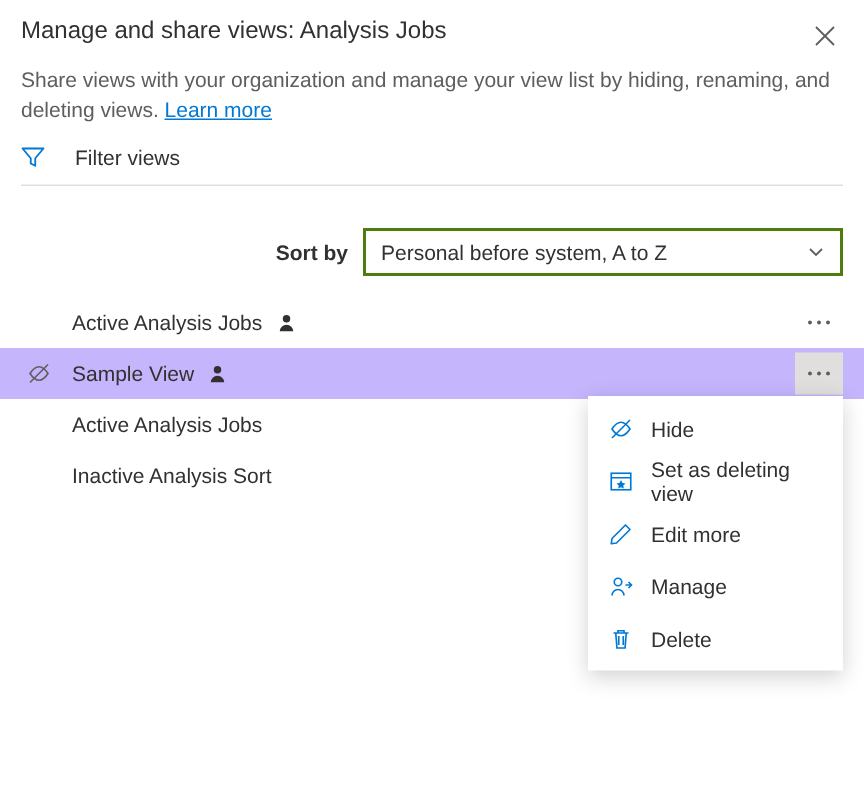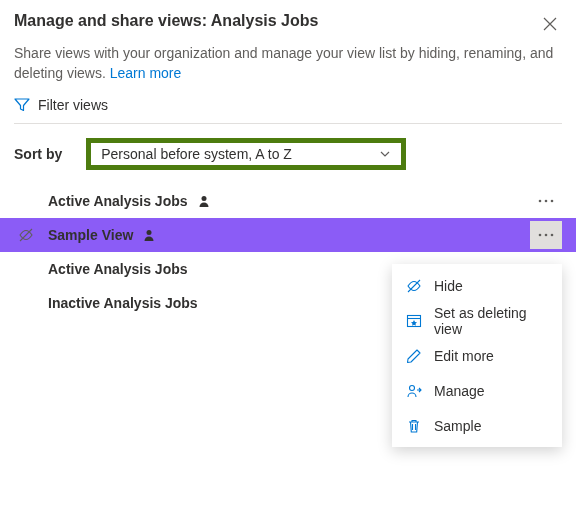--- a/index.html
+++ b/index.html
@@ -12,75 +12,75 @@
     height: 528px;
     overflow: hidden;
     position: relative;
   }
   .panel { padding: 12px 14px 0 14px; }
   .header-row {
     display: flex;
     justify-content: space-between;
     align-items: flex-start;
   }
-  .title { font-size: 16px; font-weight: 700; color: #323130; }
+  .title { font-size: 16px; font-weight: 400; color: #323130; }
   .close-btn {
     width: 24px; height: 24px;
     display:flex; align-items:center; justify-content:center;
     cursor:pointer; color:#605e5c;
   }
   .description {
     margin-top: 8px;
     color: #605e5c;
     font-size: 14px;
     line-height: 1.4;
   }
-  .link { color: #0078d4; cursor:pointer; }
+  .link { color: #0078d4; text-decoration: underline; cursor:pointer; }
   .filter-row {
     margin-top: 14px;
     display: flex;
     align-items: center;
-    gap: 8px;
+    gap: 20px;
     color: #323130;
     padding-bottom: 10px;
     border-bottom: 1px solid #e1dfdd;
     cursor:pointer;
   }
   .filter-icon { color: #0078d4; display:flex; }
   .sort-row {
     display:flex;
     align-items:center;
-    gap: 24px;
-    margin-top: 14px;
+    gap: 10px;
+    margin-top: 28px;
     margin-bottom: 14px;
+    justify-content: flex-end;
   }
   .sort-label { font-weight:600; font-size:14px; }
   .dropdown {
-    border:5px solid #4d7c0f;
+    border:2px solid #4d7c0f;
     height:32px;
     width:320px;
     display:flex;
     align-items:center;
     justify-content:space-between;
     padding:0 10px;
     cursor:pointer;
     background:#fff;
   }
   .dropdown .chev { color:#605e5c; display:flex; }
   .list { }
   .list-item {
     height:34px;
     display:flex;
     align-items:center;
     padding: 0 14px 0 48px;
     position:relative;
     border-bottom: none;
-    font-weight: bold;
-  }
-  .list-item.selected { background:#8b5cf6; }
+  }
+  .list-item.selected { background:#c4b5fd; }
   .list-item .left-icon {
     position:absolute;
     left:18px;
     top:50%;
     transform:translateY(-50%);
     color:#605e5c;
     display:flex;
   }
   .list-item .label { flex:0 0 auto; }
   .list-item .personal-icon {
@@ -205,21 +205,21 @@
           </svg>
       </span>
     </div>
   </div>
 
   <div class="list-item">
     <span class="label">Active Analysis Jobs</span>
   </div>
 
   <div class="list-item">
-    <span class="label">Inactive Analysis Jobs</span>
+    <span class="label">Inactive Analysis Sort</span>
   </div>
 
 </div>
 
 <div class="context-menu">
   <div class="menu-item">
     <span class="menu-icon">
       <svg width="16" height="16" viewBox="0 0 16 16">
           <path d="M2 8 c2 -3 4 -4.5 6 -4.5 s4 1.5 6 4.5 c-2 3 -4 4.5 -6 4.5 s-4 -1.5 -6 -4.5 z" fill="none" stroke="currentColor" stroke-width="1.1"></path>
           <line x1="2" y1="14" x2="14" y2="2" stroke="currentColor" stroke-width="1.1"></line>
@@ -254,15 +254,15 @@
         </svg>
     </span>
     <span>Manage</span>
   </div>
   <div class="menu-item">
     <span class="menu-icon">
       <svg width="16" height="16" viewBox="0 0 16 16">
           <path d="M3 4 h10 M6 4 v-1.5 h4 V4 M4.5 4 l.8 10 h5.4 l.8 -10 M6.5 6 v6 M9.5 6 v6" fill="none" stroke="currentColor" stroke-width="1.1"></path>
         </svg>
     </span>
-    <span>Sample</span>
+    <span>Delete</span>
   </div>
 </div>
 
 </body></html>

